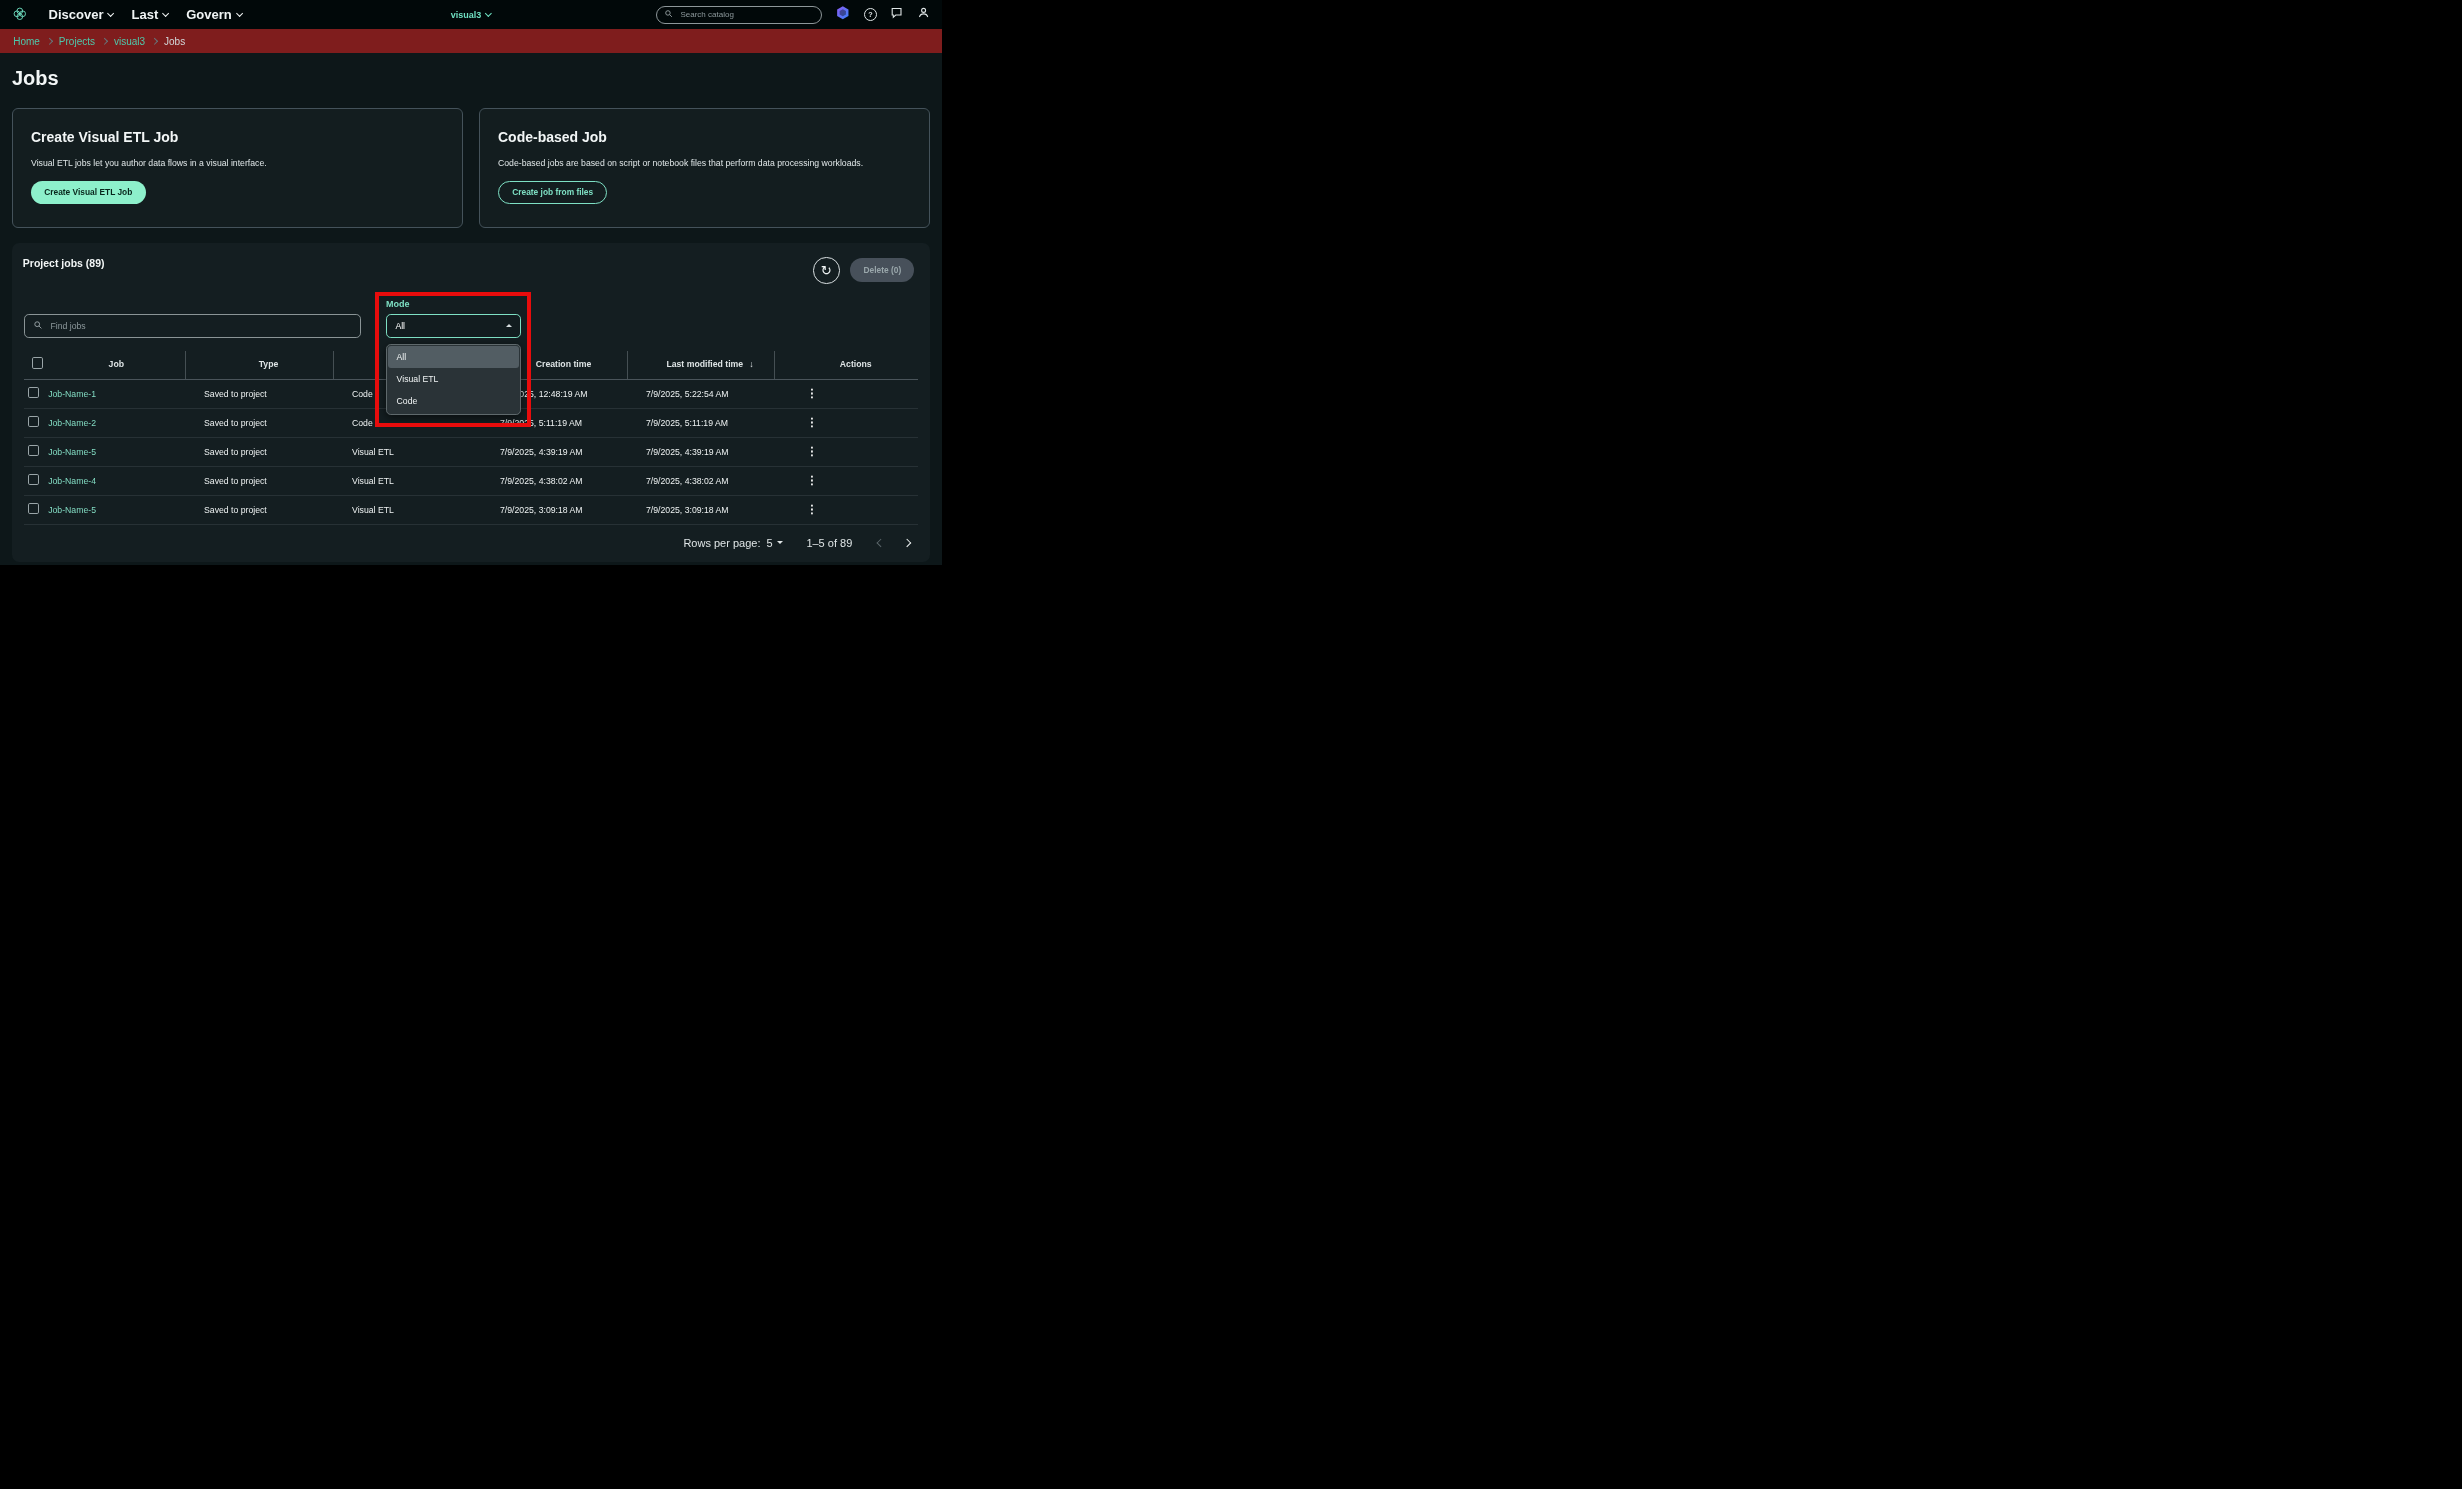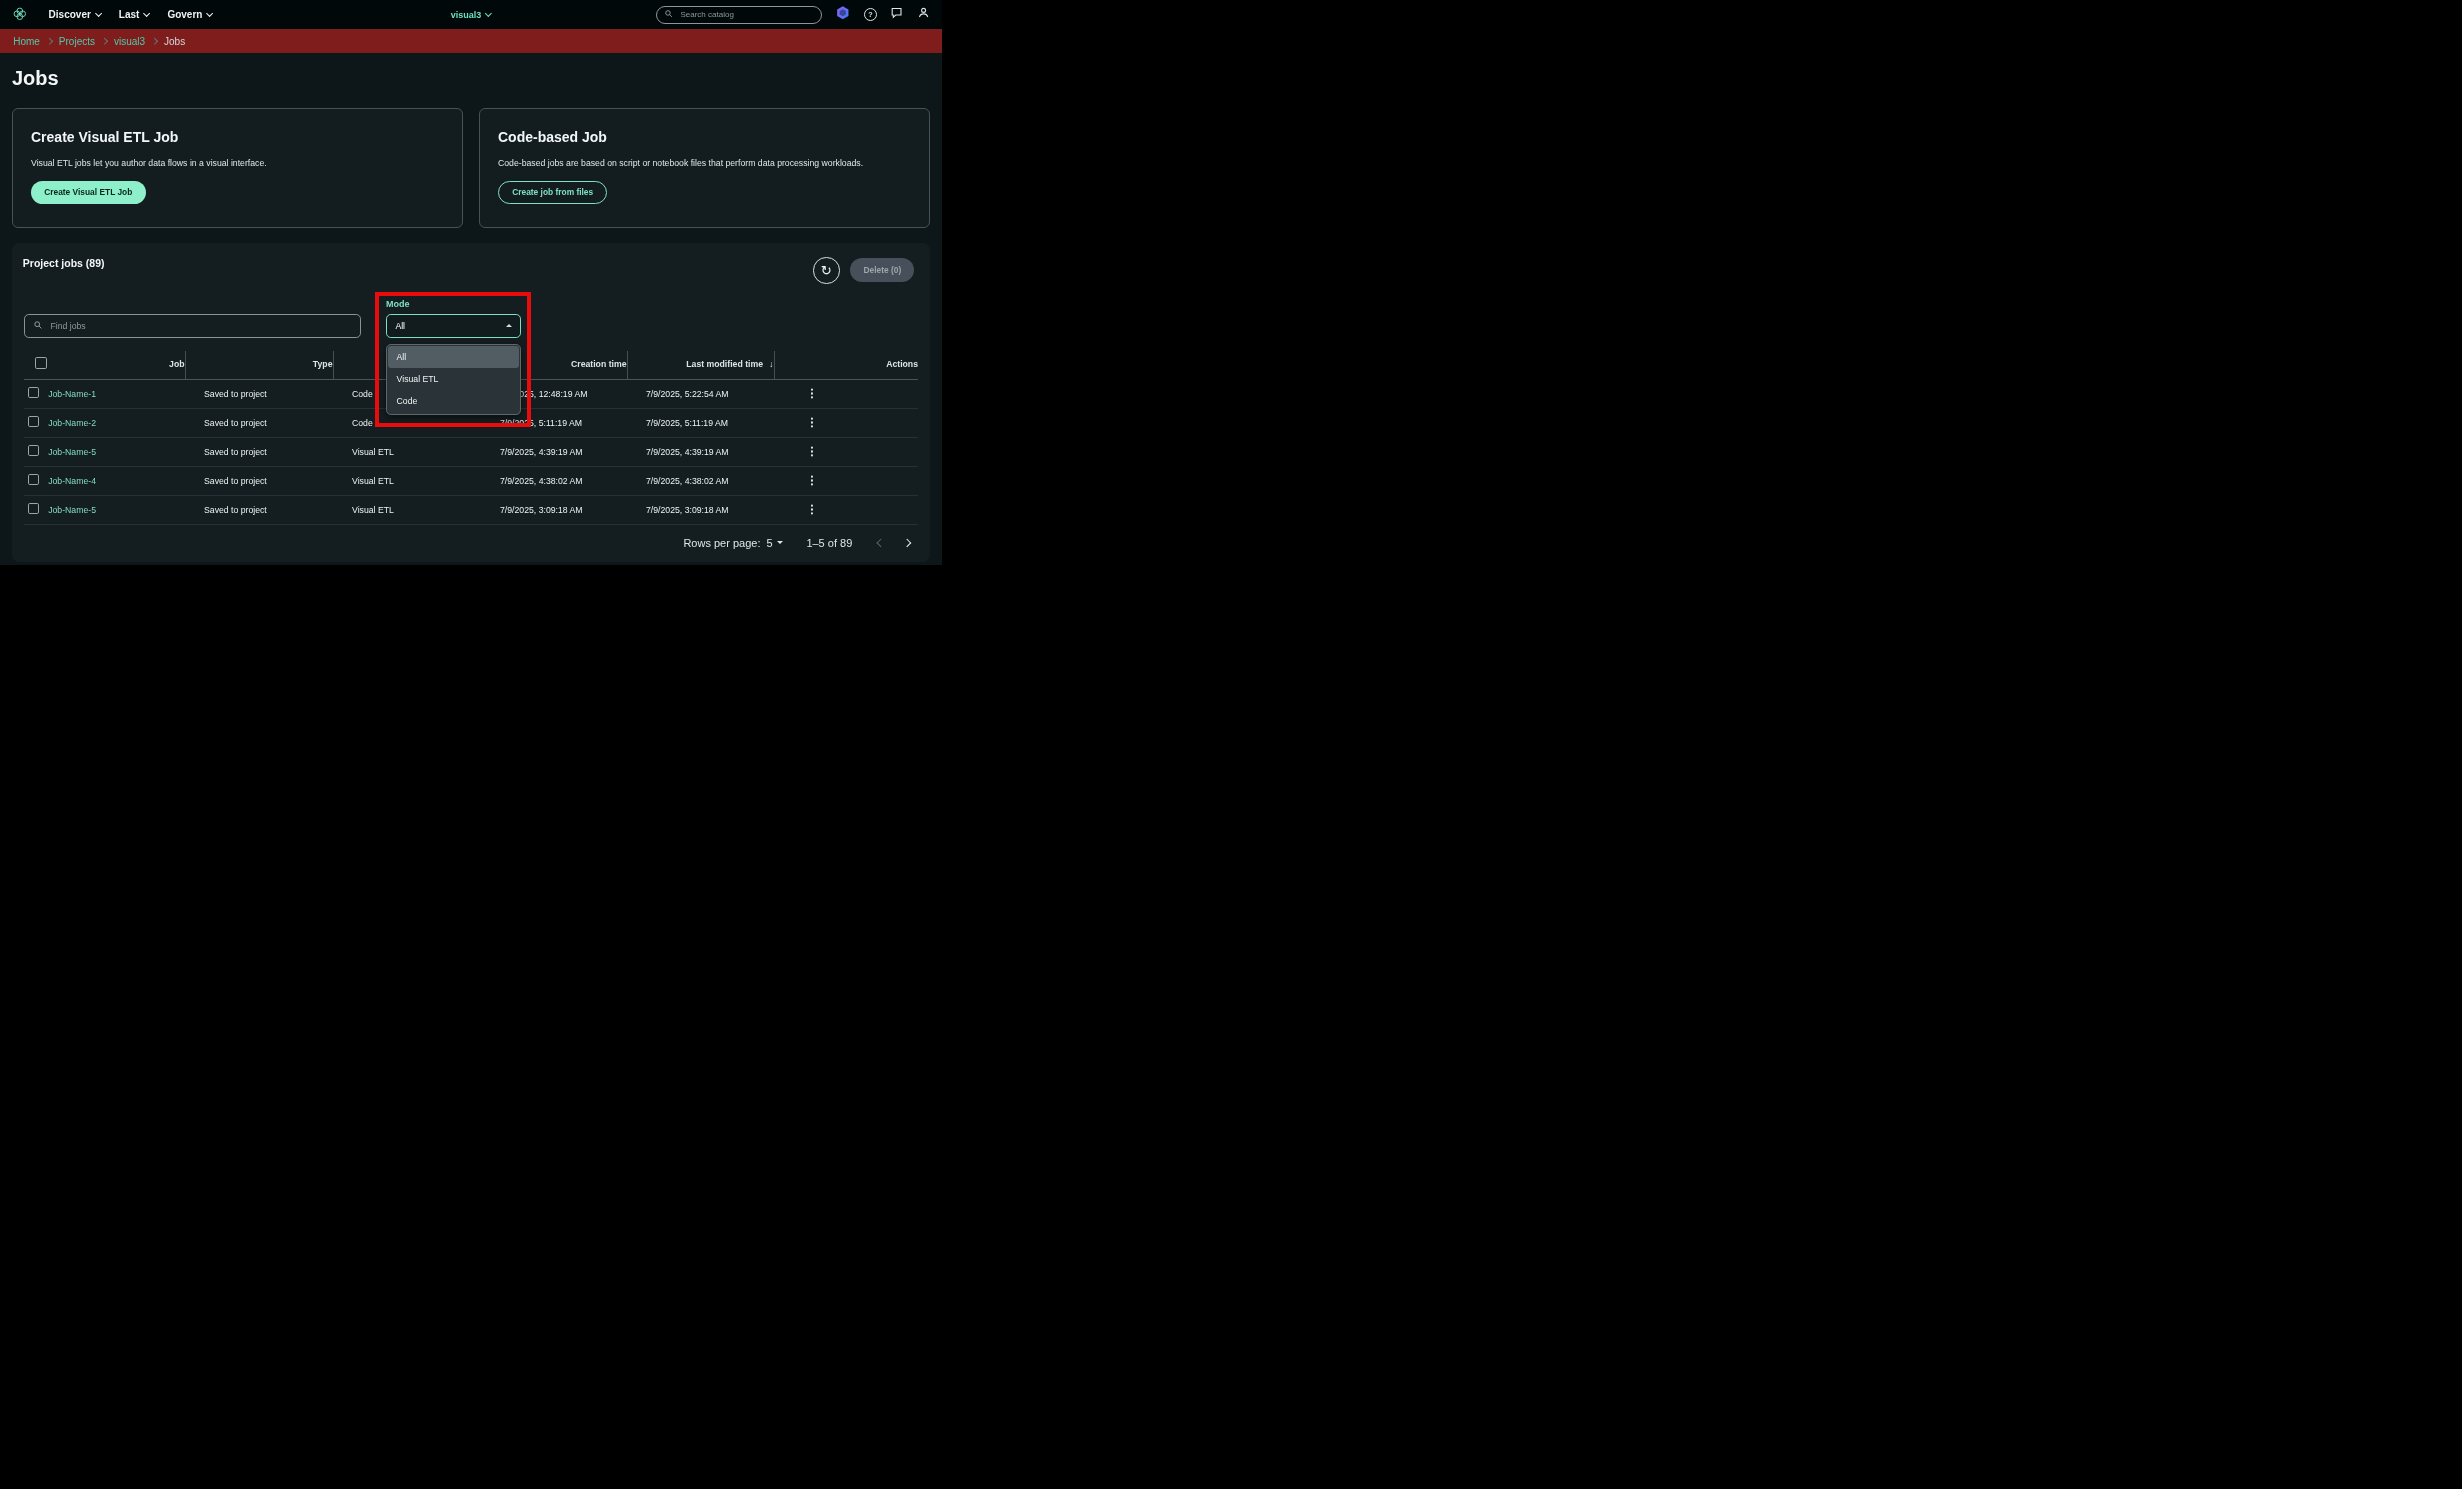--- a/index.html
+++ b/index.html
@@ -2,21 +2,21 @@
 <html style="font-size:9.6px"><head>
 <meta charset="utf-8">
 <style>
   html,body{margin:0;padding:0;background:#000;}
   body{font-family:"Liberation Sans", sans-serif;}
   .screen{position:relative;width:942px;height:565px;background:#0d1719;color:#e8eced;overflow:hidden;}
 
   
   .topnav{position:relative;height:29px;background:#010809;display:flex;align-items:center;padding:0 12px;}
   .logo-wrap{display:flex;align-items:center;margin-right:12px;}
-  .nav-menu{display:flex;align-items:center;gap:4.8px;color:#f0f4f4;font-size:10px;font-weight:600;padding:0 9px;height:100%;cursor:pointer;}
+  .nav-menu{display:flex;align-items:center;gap:4.8px;color:#f0f4f4;font-size:13px;font-weight:600;padding:0 9px;height:100%;cursor:pointer;}
   .topnav-center{position:absolute;left:50%;top:0;height:100%;transform:translateX(-50%);display:flex;align-items:center;gap:4.8px;color:#6fe0c2;font-size:9px;font-weight:700;cursor:pointer;}
   .topnav-right{margin-left:auto;display:flex;align-items:center;gap:13.2px;}
   .search-pill{width:166px;height:18px;border:0.6px solid #8d9699;border-radius:9.6px;display:flex;align-items:center;gap:5.4px;padding:0 7.2px;box-sizing:border-box;background:transparent;}
   .search-pill input{flex:1;background:transparent;border:none;outline:none;color:#c3cccd;font-size:8px;font-family:inherit;}
   .search-pill input::placeholder{color:#8d999c;}
   .icon-btn{background:none;border:none;padding:0;display:flex;align-items:center;justify-content:center;cursor:pointer;}
   .help-circle{width:11.4px;height:11.4px;border:1.2px solid #dfe5e6;border-radius:50%;display:flex;align-items:center;justify-content:center;font-size:7.2px;font-weight:700;color:#dfe5e6;}
 
   
   .chev{display:inline-block;width:4.2px;height:4.2px;border-right:1.2px solid currentColor;border-bottom:1.2px solid currentColor;}
@@ -60,21 +60,21 @@
 
   .mode-filter{margin-left:25px;position:relative;display:flex;flex-direction:column;}
   .mode-label{color:#7ee0c4;font-weight:700;font-size:9px;margin-bottom:4.8px;}
   .mode-select{width:135px;height:24px;border:1.2px solid #7ee0c4;border-radius:4.8px;display:flex;align-items:center;justify-content:space-between;padding:0 8.4px;box-sizing:border-box;font-size:8.7px;color:#fff;background:#121c1f;cursor:pointer;}
   .mode-popup{position:absolute;top:45px;left:0;width:135px;box-sizing:border-box;background:#2a3337;border:0.6px solid #5f696c;border-radius:4.8px;padding:1.2px;z-index:20;box-shadow:0 2.4px 8.4px rgba(0,0,0,.55);}
   .mode-option{height:22px;display:flex;align-items:center;padding:0 8.4px;font-size:8.7px;color:#f0f4f4;border-radius:3px;cursor:pointer;}
   .mode-option.selected{background:#525d63;}
 
   
   .jobs-table{width:894px;margin:13.2px 12px 0;border-collapse:collapse;table-layout:fixed;}
-  .jobs-table th{font-size:8.7px;font-weight:700;color:#dee4e5;text-align:right;padding:6px 0 7.8px 19px;border-bottom:1.2px solid #4a545a;}
+  .jobs-table th{font-size:8.7px;font-weight:700;color:#dee4e5;text-align:center;padding:6px 0 7.8px 19px;border-bottom:1.2px solid #4a545a;}
   .jobs-table th:not(:first-child):not(:last-child){border-right:0.6px solid #454f53;}
   .jobs-table td{height:28px;font-size:8.7px;color:#eef2f2;padding:0 0 0 19px;border-bottom:0.6px solid #273135;}
   .jobs-table th:first-child,.jobs-table td:first-child{padding-left:3.6px;}
   .jobs-table th:nth-child(2),.jobs-table td:nth-child(2){padding-left:1.2px;}
   .job-link{color:#83dcc3;text-decoration:none;cursor:pointer;}
   .checkbox{width:9.6px;height:9.6px;border:1.2px solid #9aa5a8;border-radius:1.8px;display:inline-block;background:transparent;cursor:pointer;}
   .sort-arrow{margin-left:6px;font-size:9px;}
   .ellipsis-btn{background:none;border:none;color:#fff;font-size:11.4px;font-weight:700;cursor:pointer;padding:0;margin-left:13.2px;line-height:1;}
 
   

